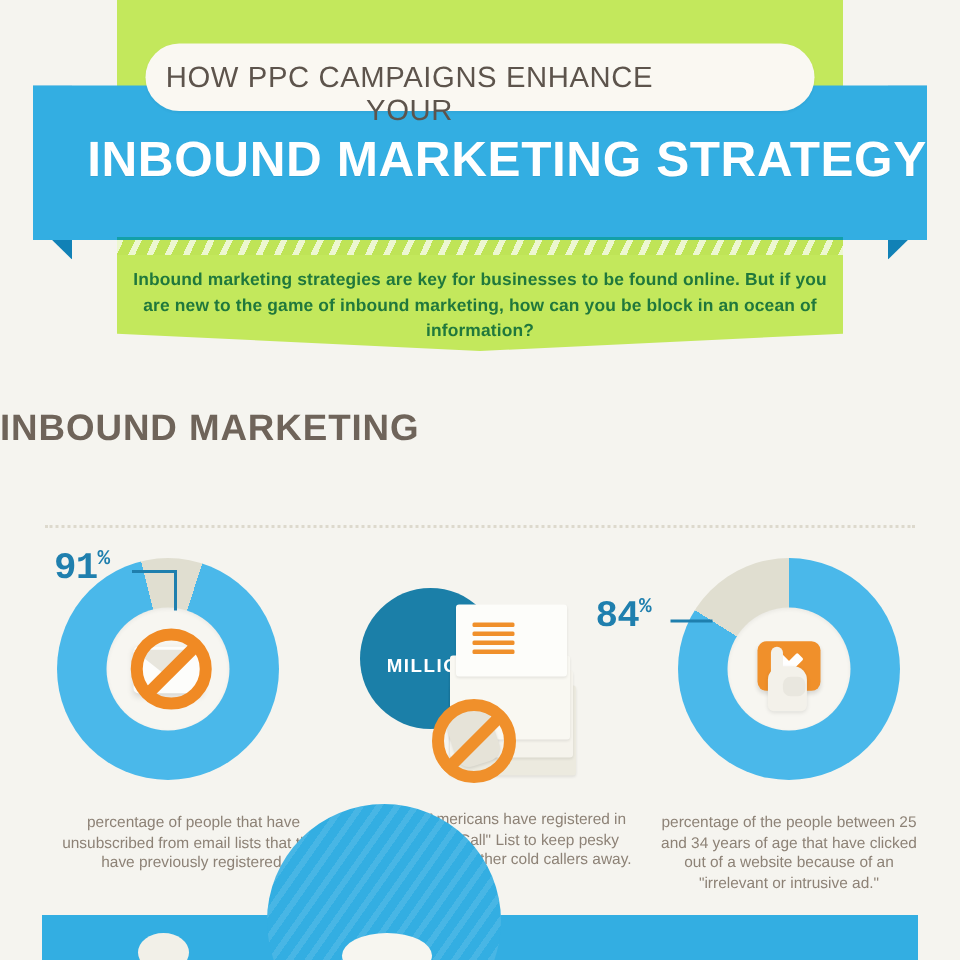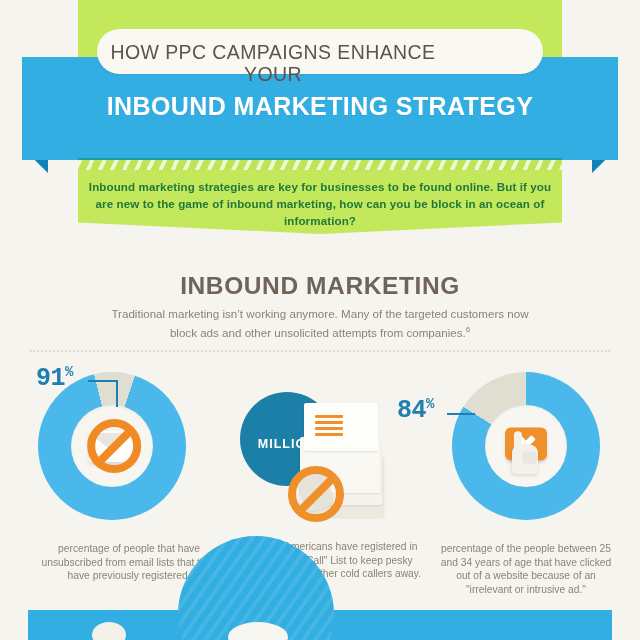--- a/index.html
+++ b/index.html
@@ -53,42 +53,43 @@
     clip-path:polygon(0 0,100% 0,100% 78%,0 100%);
   }
   .ribbon{
     position:absolute;left:22px;top:57px;width:596px;height:103px;
     background:#33aee2;
   }
   .ribbon-title{
     position:absolute;left:22px;top:86px;width:596px;
     text-align:center;color:#ffffff;
     font-family:"Liberation Sans", sans-serif;
-    font-size:25px;line-height:40px;font-weight:bold;
+    font-size:33px;line-height:40px;font-weight:bold;
     letter-spacing:.4px;
     text-shadow:0 1px 0 rgba(0,0,0,.06);
+    padding-left:18px;
   }
 
   
   .pill{
     position:absolute;left:97px;top:29px;width:446px;height:45px;
     background:#faf8f2;border-radius:23px;
     box-shadow:0 1px 2px rgba(0,0,0,.05);
   }
   .pill-text{
     position:absolute;left:97px;top:41px;width:352px;
     text-align:center;color:#5d544c;
     font-family:"Liberation Sans", sans-serif;
     font-size:19.5px;line-height:22px;font-weight:400;
     letter-spacing:.4px;
   }
 
   
   .sec-title{
-    position:absolute;left:0;top:272px;width:640px;text-align:center;
+    position:absolute;left:0;top:272px;width:640px;
     color:#6f645a;font-size:24.5px;font-weight:bold;letter-spacing:.6px;
     font-family:"Liberation Sans", sans-serif;
   }
   .sec-sub{
     position:absolute;left:100px;top:306px;width:440px;text-align:center;
     color:#8d8276;font-size:11.6px;line-height:16px;
     font-family:"Liberation Sans", sans-serif;
   }
   .sup{font-size:8px;vertical-align:super;}
 
@@ -254,21 +255,20 @@
   <div class="ribbon-title">INBOUND MARKETING STRATEGY</div>
 
   <div class="pill"></div>
   <div class="pill-text">HOW PPC CAMPAIGNS ENHANCE YOUR</div>
 
   <div class="hatch-strip"></div>
   <div class="green-panel"></div>
   <div class="green-panel-text">Inbound marketing strategies are key for businesses to be found online. But if you are new to the game of inbound marketing, how can you be block in an ocean of information?</div>
 
   <div class="sec-title">INBOUND MARKETING</div>
-  <div class="sec-sub"><span>Traditional marketing isn’t working anymore. Many of the targeted customers now block ads and other unsolicited attempts from companies.</span><span class="sup">6</span></div>
   <div class="dotted-div"></div>
 
   <div class="donut" id="donut-left" style="background:conic-gradient(from 18deg,#4ab8ea 0deg 328deg,#e0ded0 328deg 360deg);">
     <div class="hole"></div>
     <div class="env"></div>
     <div class="ban">
         <div class="slash"></div>
       </div>
   </div>
   <div class="pct" id="pct-left"><span>91</span><span class="sym">%</span></div>

